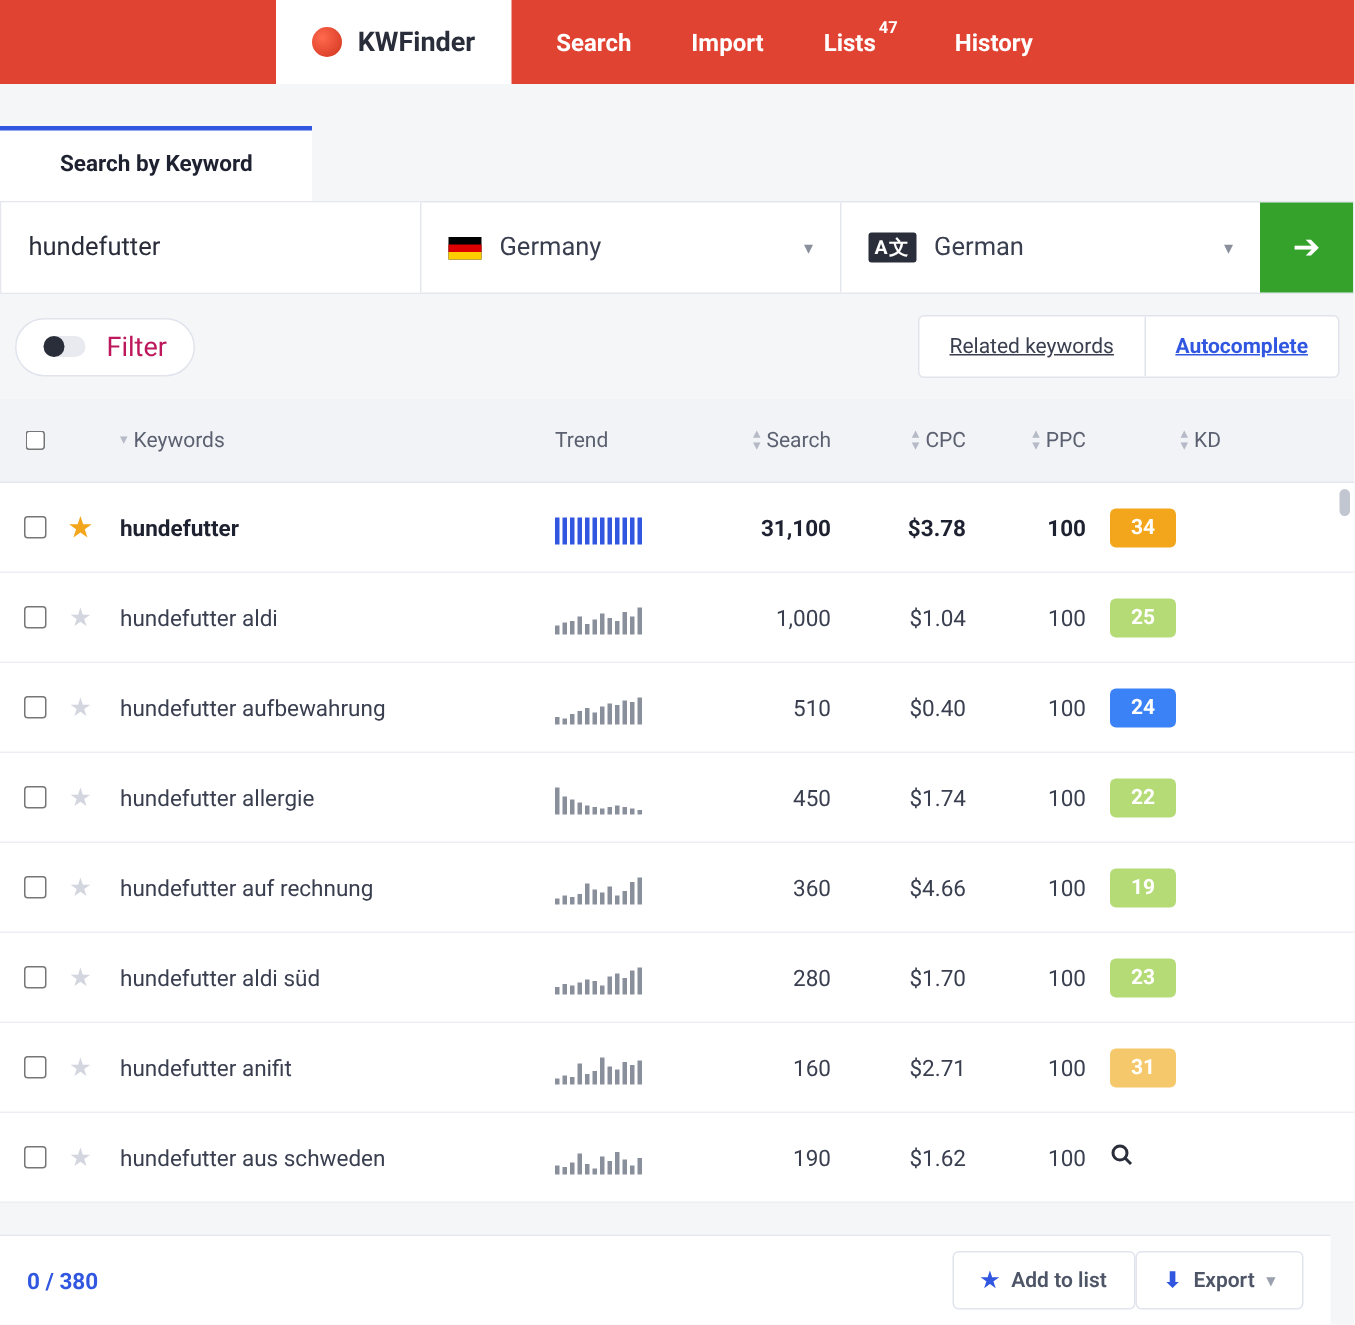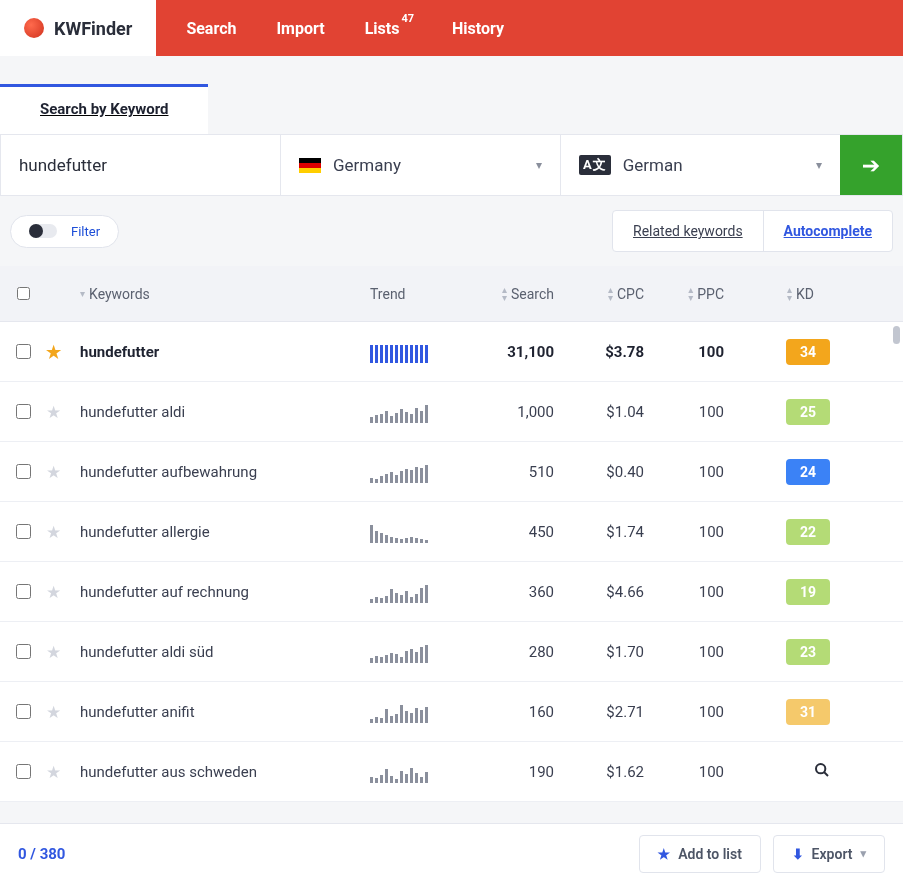--- a/index.html
+++ b/index.html
@@ -1,48 +1,48 @@
 <!DOCTYPE html>
 <html><head>
 <meta charset="utf-8">
 <style>
 * { margin: 0; padding: 0; box-sizing: border-box; font-family: -apple-system, BlinkMacSystemFont, "Segoe UI", Roboto, Arial, sans-serif; }
 body { background: #f5f6f8; width: 903px; height: 883px; overflow: hidden; position: relative; }
 
 
-.header { display: flex; background: #e14333; height: 56px; align-items: stretch; }
+.header { display: flex; background: #e14333; height: 56px; align-items: stretch; justify-content: center; }
 .brand { display: flex; align-items: center; gap: 10px; background: #fff; padding: 0 24px; font-weight: 700; font-size: 18px; color: #2a2e3a; }
 .brand-logo { width: 20px; height: 20px; border-radius: 50%; background: radial-gradient(circle at 35% 35%, #ff6a4d, #d0321e); }
 .nav { display: flex; align-items: center; gap: 40px; padding: 0 30px; }
 .nav-item { color: #fff; font-weight: 700; font-size: 16px; cursor: pointer; position: relative; }
 .nav-item sup { font-size: 11px; position: relative; top: -6px; left: 2px; }
 
 
-.tabs-wrap { margin-top: 28px; display: flex; text-decoration: underline; }
+.tabs-wrap { margin-top: 28px; display: flex; }
 .tab { padding: 16px 40px; font-size: 15px; color: #5b6170; cursor: pointer; background: #eceef2; border: none; }
 .tab.active { background: #fff; font-weight: 700; color: #1e2230; border-top: 3px solid #3157e0; padding-top: 13px; }
 
 
 .search-row { display: flex; background: #fff; height: 62px; border: 1px solid #e5e7ee; }
 .search-input { flex: 1; min-width: 0; border: none; padding: 0 18px; font-size: 17px; color: #2a2e3a; outline: none; }
 .selector { flex: 1; display: flex; align-items: center; gap: 12px; padding: 0 18px; border-left: 1px solid #e5e7ee; cursor: pointer; position: relative; }
 .selector-label { font-size: 17px; color: #3a3f50; }
 .chevron { margin-left: auto; color: #8a8f9c; font-size: 12px; }
 .flag { width: 22px; height: 15px; display: inline-block; position: relative; background: #000; }
 .flag::before { content:''; position:absolute; top:5px; left:0; right:0; height:5px; background:#dd0000; }
 .flag::after { content:''; position:absolute; top:10px; left:0; right:0; height:5px; background:#ffce00; }
 .lang-icon { font-size: 13px; background: #2a2e3a; color:#fff; padding:1px 4px; border-radius:2px; font-weight:700; letter-spacing:1px; }
 .go-btn { width: 62px; background: #35a22c; color: #fff; display: flex; align-items: center; justify-content: center; font-size: 22px; cursor: pointer; border:none; }
 
 
 .controls-row { display: flex; align-items: center; padding: 14px 10px; gap: 12px; }
 .filter-pill { display: flex; align-items: center; gap: 14px; background: #fff; border: 1px solid #e1e4ec; border-radius: 22px; padding: 8px 18px; cursor: pointer; }
 .toggle-dot { width: 28px; height: 14px; background: #e8eaef; border-radius: 10px; position: relative; }
 .toggle-dot::before { content:''; position:absolute; left:0; top:0; width:14px; height:14px; background:#2a2e3a; border-radius:50%; }
-.filter-label { font-size: 13px; color: #1d4ed8; }
+.filter-label { font-size: 18px; color: #be185d; }
 .result-tabs { margin-left: auto; display: flex; background: #fff; border: 1px solid #e1e4ec; border-radius: 4px; overflow: hidden; }
 .result-tab { padding: 12px 20px; font-size: 14px; color: #3a3f50; cursor: pointer; border-left: 1px solid #e1e4ec; text-decoration: underline; }
 .result-tab:first-child { border-left: none; }
 .result-tab.active { color: #3157e0; font-weight: 700; }
 
 
 .table { background: #fff; }
 .thead, .trow { display: grid; grid-template-columns: 46px 34px 290px 100px 100px 90px 80px 90px; align-items: center; }
 .thead { background: #f2f3f7; height: 56px; font-size: 14px; color: #5b6170; border-bottom: 1px solid #e5e7ee; }
 .thead .th { display: flex; align-items: center; gap: 4px; cursor: pointer; }
@@ -50,31 +50,31 @@
 .thead .th.right { justify-content: flex-end; padding-right: 16px; }
 .th-check { display:flex; justify-content:center; }
 .trow { height: 60px; border-bottom: 1px solid #edeff4; font-size: 15px; color: #3a3f50; }
 .trow.first { font-weight: 700; color: #1e2230; }
 .cb { display:flex; justify-content:center; }
 .cb input { width:15px; height:15px; }
 .star { color: #d3d6de; font-size: 17px; cursor: pointer; }
 .star.active { color: #f3a61c; }
 .kw-cell { padding-right: 10px; }
 .cell-right { text-align: right; padding-right: 16px; }
-.kd-cell { display:flex; justify-content:flex-end; }
+.kd-cell { display:flex; justify-content:flex-start; }
 .kd-badge { display: inline-block; min-width: 44px; text-align: center; padding: 5px 0; border-radius: 4px; color: #fff; font-weight: 700; font-size: 14px; }
 .kd-search { color: #2a2e3a; font-size: 16px; }
 
 
 .spark { display: flex; align-items: flex-end; gap: 2px; height: 22px; }
 .spark span { width: 3px; background: #8a8f9c; }
 .trow.first .spark span { background: #3157e0; }
 
 
-.footer { position: absolute; bottom: 0; left: 0; right: 0; height: 60px; background: #fff; border-top: 1px solid #e5e7ee; display: flex; align-items: center; padding: 0 18px; gap: 12px; }
+.footer { position: absolute; bottom: 0; left: 0; right: 16px; height: 60px; background: #fff; border-top: 1px solid #e5e7ee; display: flex; align-items: center; padding: 0 18px; }
 .count { color: #3157e0; font-weight: 700; font-size: 15px; }
 .footer-spacer { flex: 1; }
 .footer-btn { display: flex; align-items: center; gap: 8px; border: 1px solid #e1e4ec; background: #fff; border-radius: 4px; padding: 10px 18px; font-size: 14px; color: #4d5566; cursor: pointer; font-weight:600; }
 .footer-btn .ic { color: #3157e0; }
 
 .scrollbar-thumb { position: absolute; right: 3px; top: 326px; width: 7px; height: 18px; background: #c2c6d0; border-radius: 4px; }
 </style>
 </head>
 <body>
 

